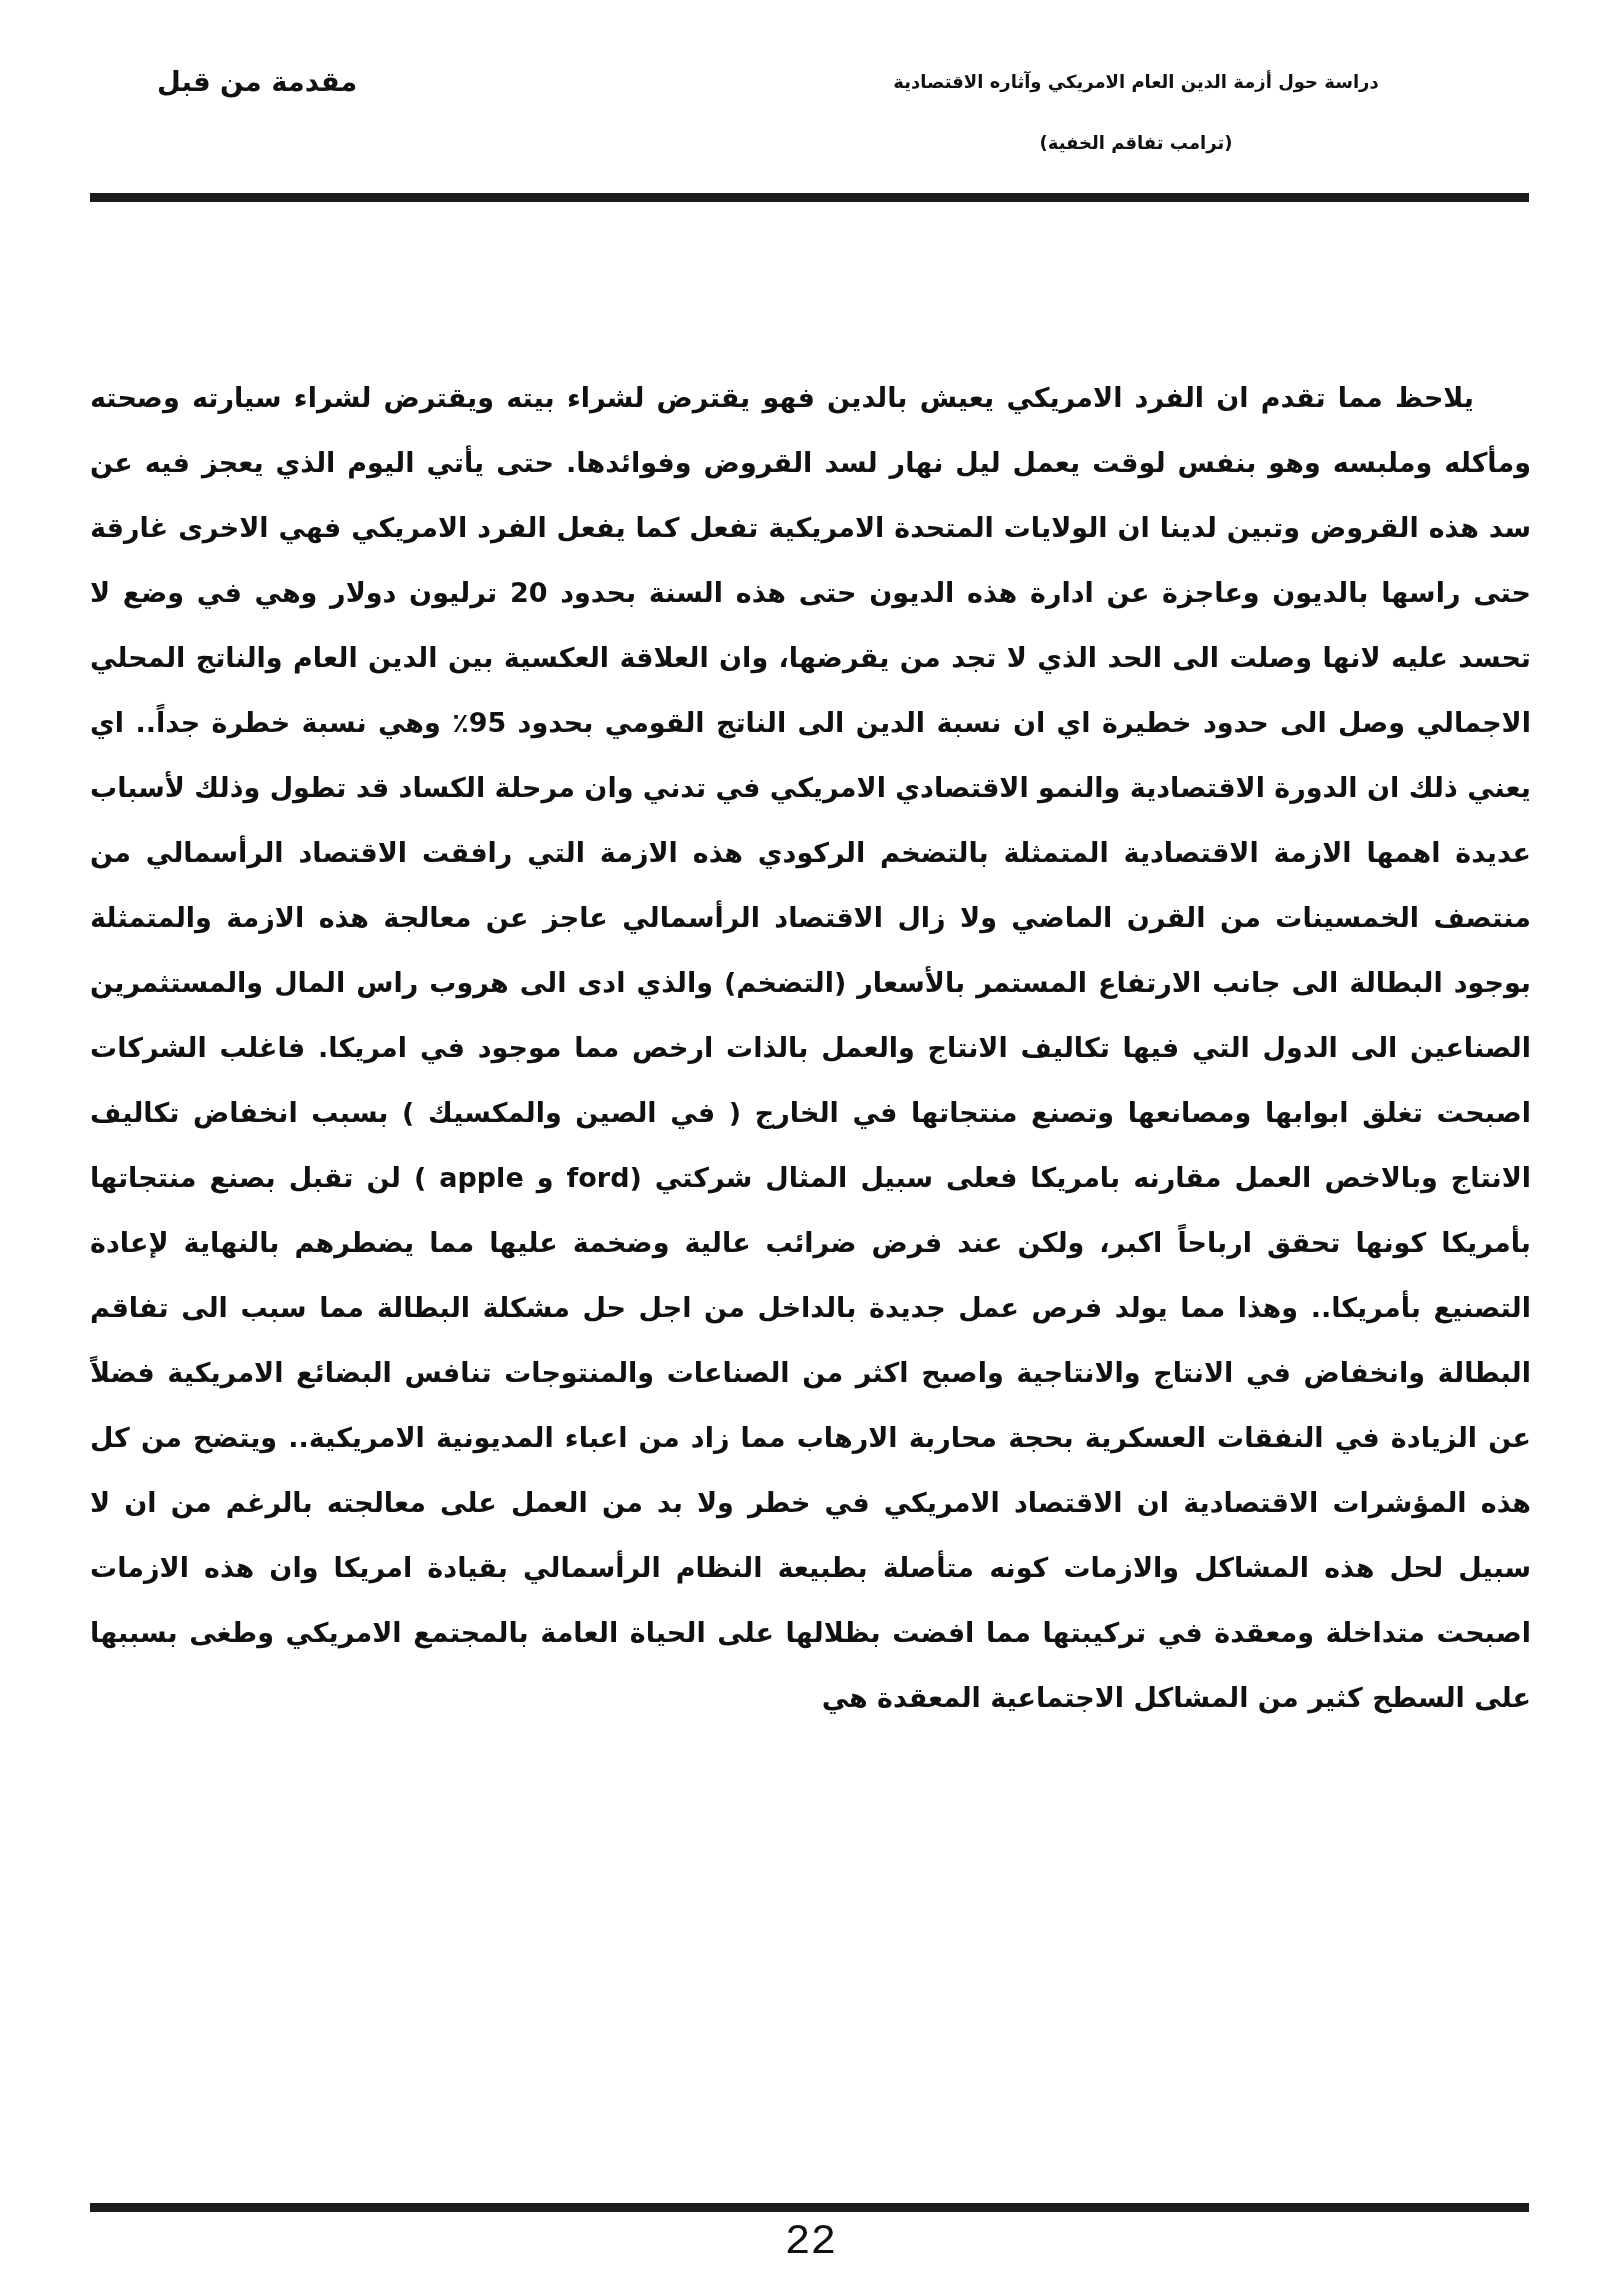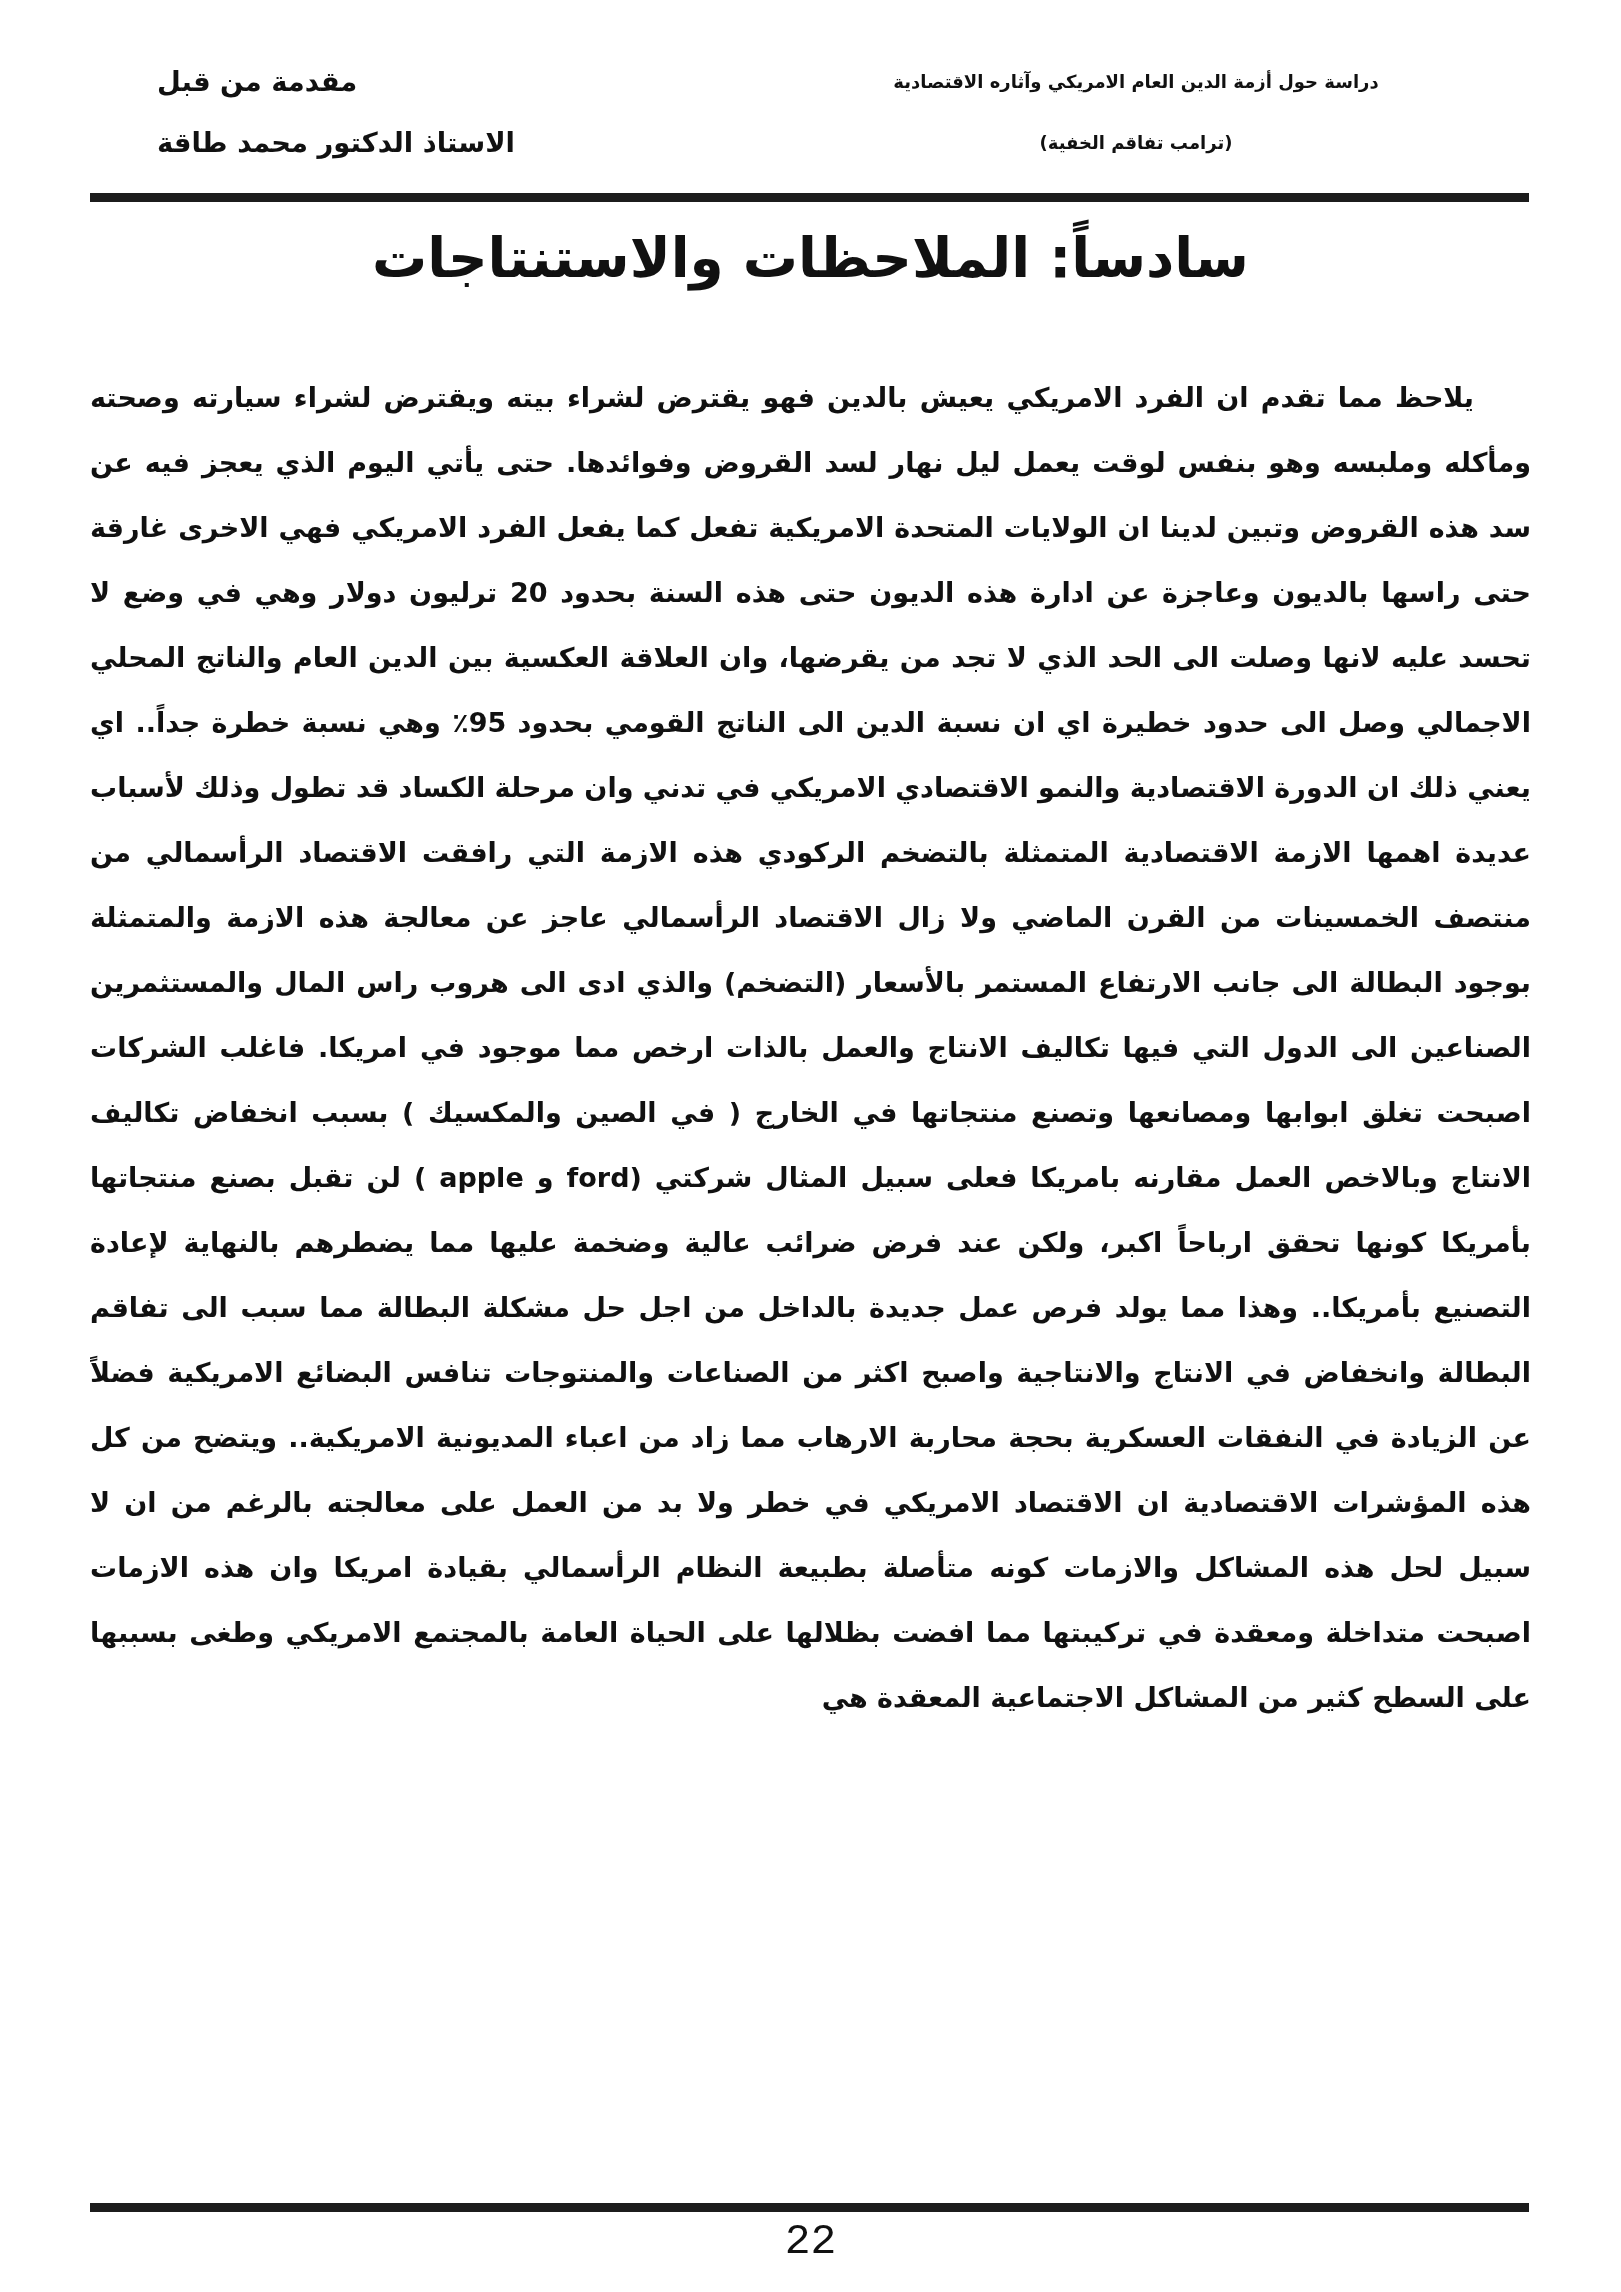--- a/index.html
+++ b/index.html
@@ -99,27 +99,25 @@
 
 <div class="page">
 
   <header>
     <div class="header-right">
       <div>دراسة حول أزمة الدين العام الامريكي وآثاره الاقتصادية</div>
       <div>(ترامب تفاقم الخفية)</div>
     </div>
     <div class="header-left">
       <div>مقدمة من قبل</div>
-      <div>الاستاذ الدكتور محمد طاقة</div>
     </div>
   </header>
 
   <div class="header-rule"></div>
 
-  <h1 class="section-title">سادساً: الملاحظات والاستنتاجات</h1>
 
   <p class="body-text">يلاحظ مما تقدم ان الفرد الامريكي يعيش بالدين فهو يقترض لشراء بيته ويقترض لشراء سيارته وصحته ومأكله وملبسه وهو بنفس لوقت يعمل ليل نهار لسد القروض وفوائدها. حتى يأتي اليوم الذي يعجز فيه عن سد هذه القروض وتبين لدينا ان الولايات المتحدة الامريكية تفعل كما يفعل الفرد الامريكي فهي الاخرى غارقة حتى راسها بالديون وعاجزة عن ادارة هذه الديون حتى هذه السنة بحدود 20 ترليون دولار وهي في وضع لا تحسد عليه لانها وصلت الى الحد الذي لا تجد من يقرضها، وان العلاقة العكسية بين الدين العام والناتج المحلي الاجمالي وصل الى حدود خطيرة اي ان نسبة الدين الى الناتج القومي بحدود 95٪ وهي نسبة خطرة جداً.. اي يعني ذلك ان الدورة الاقتصادية والنمو الاقتصادي الامريكي في تدني وان مرحلة الكساد قد تطول وذلك لأسباب عديدة اهمها الازمة الاقتصادية المتمثلة بالتضخم الركودي هذه الازمة التي رافقت الاقتصاد الرأسمالي من منتصف الخمسينات من القرن الماضي ولا زال الاقتصاد الرأسمالي عاجز عن معالجة هذه الازمة والمتمثلة بوجود البطالة الى جانب الارتفاع المستمر بالأسعار (التضخم) والذي ادى الى هروب راس المال والمستثمرين الصناعين الى الدول التي فيها تكاليف الانتاج والعمل بالذات ارخص مما موجود في امريكا. فاغلب الشركات اصبحت تغلق ابوابها ومصانعها وتصنع منتجاتها في الخارج ( في الصين والمكسيك ) بسبب انخفاض تكاليف الانتاج وبالاخص العمل مقارنه بامريكا فعلى سبيل المثال شركتي (ford و apple ) لن تقبل بصنع منتجاتها بأمريكا كونها تحقق ارباحاً اكبر، ولكن عند فرض ضرائب عالية وضخمة عليها مما يضطرهم بالنهاية لإعادة التصنيع بأمريكا.. وهذا مما يولد فرص عمل جديدة بالداخل من اجل حل مشكلة البطالة مما سبب الى تفاقم البطالة وانخفاض في الانتاج والانتاجية واصبح اكثر من الصناعات والمنتوجات تنافس البضائع الامريكية فضلاً عن الزيادة في النفقات العسكرية بحجة محاربة الارهاب مما زاد من اعباء المديونية الامريكية.. ويتضح من كل هذه المؤشرات الاقتصادية ان الاقتصاد الامريكي في خطر ولا بد من العمل على معالجته بالرغم من ان لا سبيل لحل هذه المشاكل والازمات كونه متأصلة بطبيعة النظام الرأسمالي بقيادة امريكا وان هذه الازمات اصبحت متداخلة ومعقدة في تركيبتها مما افضت بظلالها على الحياة العامة بالمجتمع الامريكي وطغى بسببها على السطح كثير من المشاكل الاجتماعية المعقدة هي</p>
 
   <div class="footer-rule"></div>
 
   <div class="page-number">22</div>
 
 </div>
 
 

